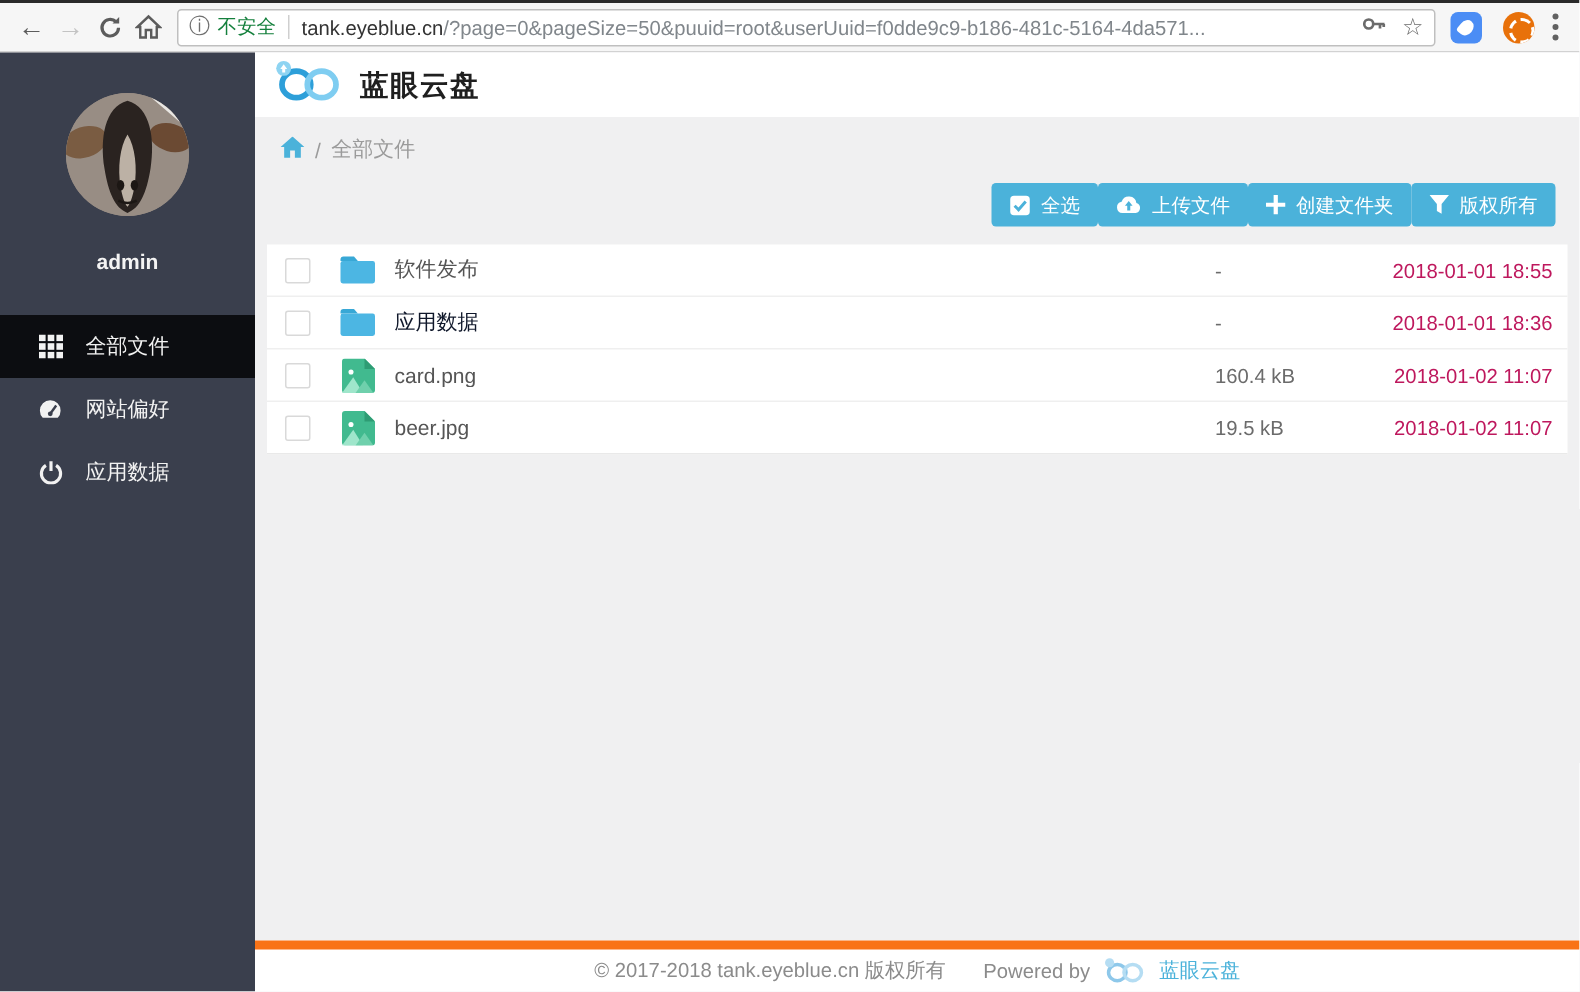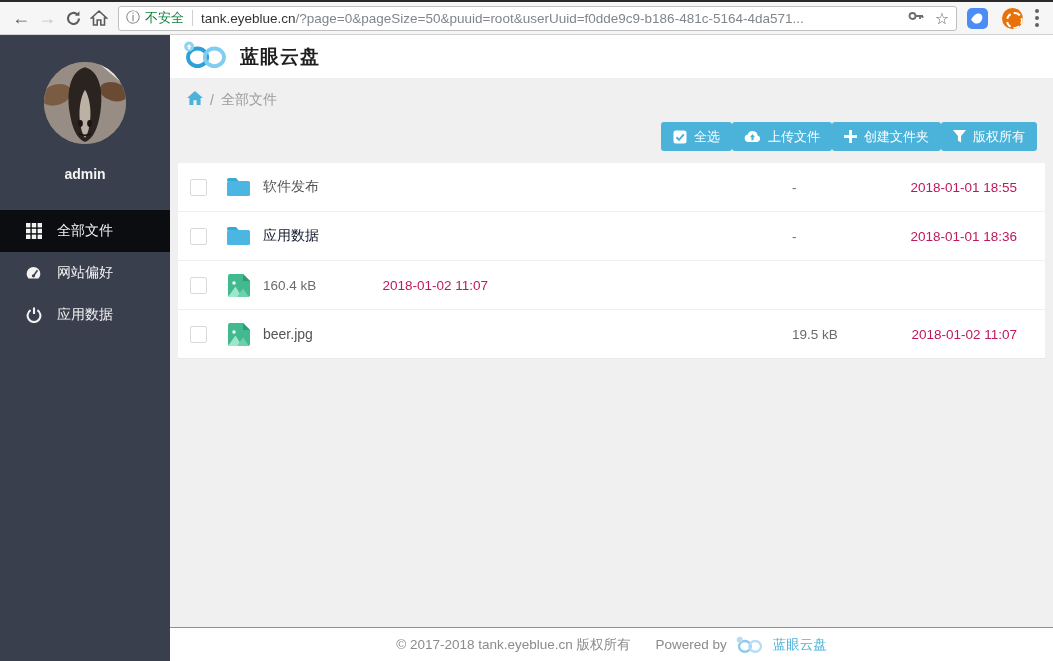--- a/index.html
+++ b/index.html
@@ -53,32 +53,32 @@
   .app-title { font-size:19px; font-weight:bold; color:#1f1f1f; letter-spacing:1px; }
   .breadcrumb { display:flex; align-items:center; gap:7px; padding:13px 0 0 17px;
     font-size:14px; color:#9b9b9b; }
   .actions { display:flex; justify-content:flex-end; gap:0; padding:13px 16px 0; }
   .btn { background:#4bb2da; color:#fff; border:none; border-radius:3px; height:29px;
     padding:0 12px; font-size:13px; display:flex; align-items:center; gap:7px; cursor:pointer;
     font-family:inherit; }
   .btn svg { display:block; }
 
   .file-list { margin:12px 8px 0; background:#fff; }
-  .file-row { height:49px; display:flex; align-items:center; border-bottom:1px solid #efefef;
-    padding:0 28px 0 12px; cursor:pointer; }
+  .file-row { height:35px; display:flex; align-items:center; border-bottom:1px solid #efefef;
+    padding:0 10px 0 12px; cursor:pointer; }
   .file-row:last-child { border-bottom:1px solid #e9e9e9; }
   .row-check { width:17px; height:17px; border:1px solid #d9d9d9; border-radius:2px; background:#fff;
     margin-right:19px; flex:0 0 auto; cursor:pointer; }
   .row-icon { width:25px; margin-right:12px; display:flex; justify-content:center; flex:0 0 auto; }
   .file-name { flex:1; font-size:14px; color:#555; min-width:0; white-space:nowrap; overflow:hidden; }
   .file-name.is-link { color:#0f172a; }
   .col-size { width:100px; font-size:13.5px; color:#6b6b6b; text-align:left; flex:0 0 auto; }
   .col-date { width:125px; font-size:13.5px; color:#be185d; text-align:right; flex:0 0 auto; }
 
-  .footer { margin-top:auto; height:34px; background:#fff; border-top:1px solid #f97316;
+  .footer { margin-top:auto; height:34px; background:#fff; border-top:6px solid #f97316;
     display:flex; align-items:center; justify-content:center; gap:9px; font-size:13.5px; color:#8b8b8b; }
   .footer .copy { margin-right:16px; }
   .brand-link { color:#4bb2da; cursor:pointer; }
   .mini-logo { display:block; }
 </style>
 </head>
 <body>
 
 <div class="window-edge"></div>
 
@@ -278,20 +278,21 @@
         <span class="row-check"></span>
         <span class="row-icon">
           <svg width="22" height="23" viewBox="0 0 22 23">
               <path d="M0 2 a2 2 0 0 1 2-2 h13 l7 7 v14 a2 2 0 0 1-2 2 H2 a2 2 0 0 1-2-2 Z" fill="#41ba8f"></path>
               <path d="M15 0 l7 7 h-7 Z" fill="#2e9c74"></path>
               <circle cx="6" cy="9" r="1.7" fill="#fff"></circle>
               <path d="M0 23 L7.5 12.5 L14 23 Z" fill="#9fe6cb"></path>
               <path d="M9 23 L15 14.5 L21 23 Z" fill="#6fd0ac"></path>
             </svg>
         </span>
+        <span class="file-name">card.png</span>
         <span class="col-size">160.4 kB</span>
         <span class="col-date">2018-01-02 11:07</span>
       </div>
 
       <div class="file-row">
         <span class="row-check"></span>
         <span class="row-icon">
           <svg width="22" height="23" viewBox="0 0 22 23">
               <path d="M0 2 a2 2 0 0 1 2-2 h13 l7 7 v14 a2 2 0 0 1-2 2 H2 a2 2 0 0 1-2-2 Z" fill="#41ba8f"></path>
               <path d="M15 0 l7 7 h-7 Z" fill="#2e9c74"></path>

